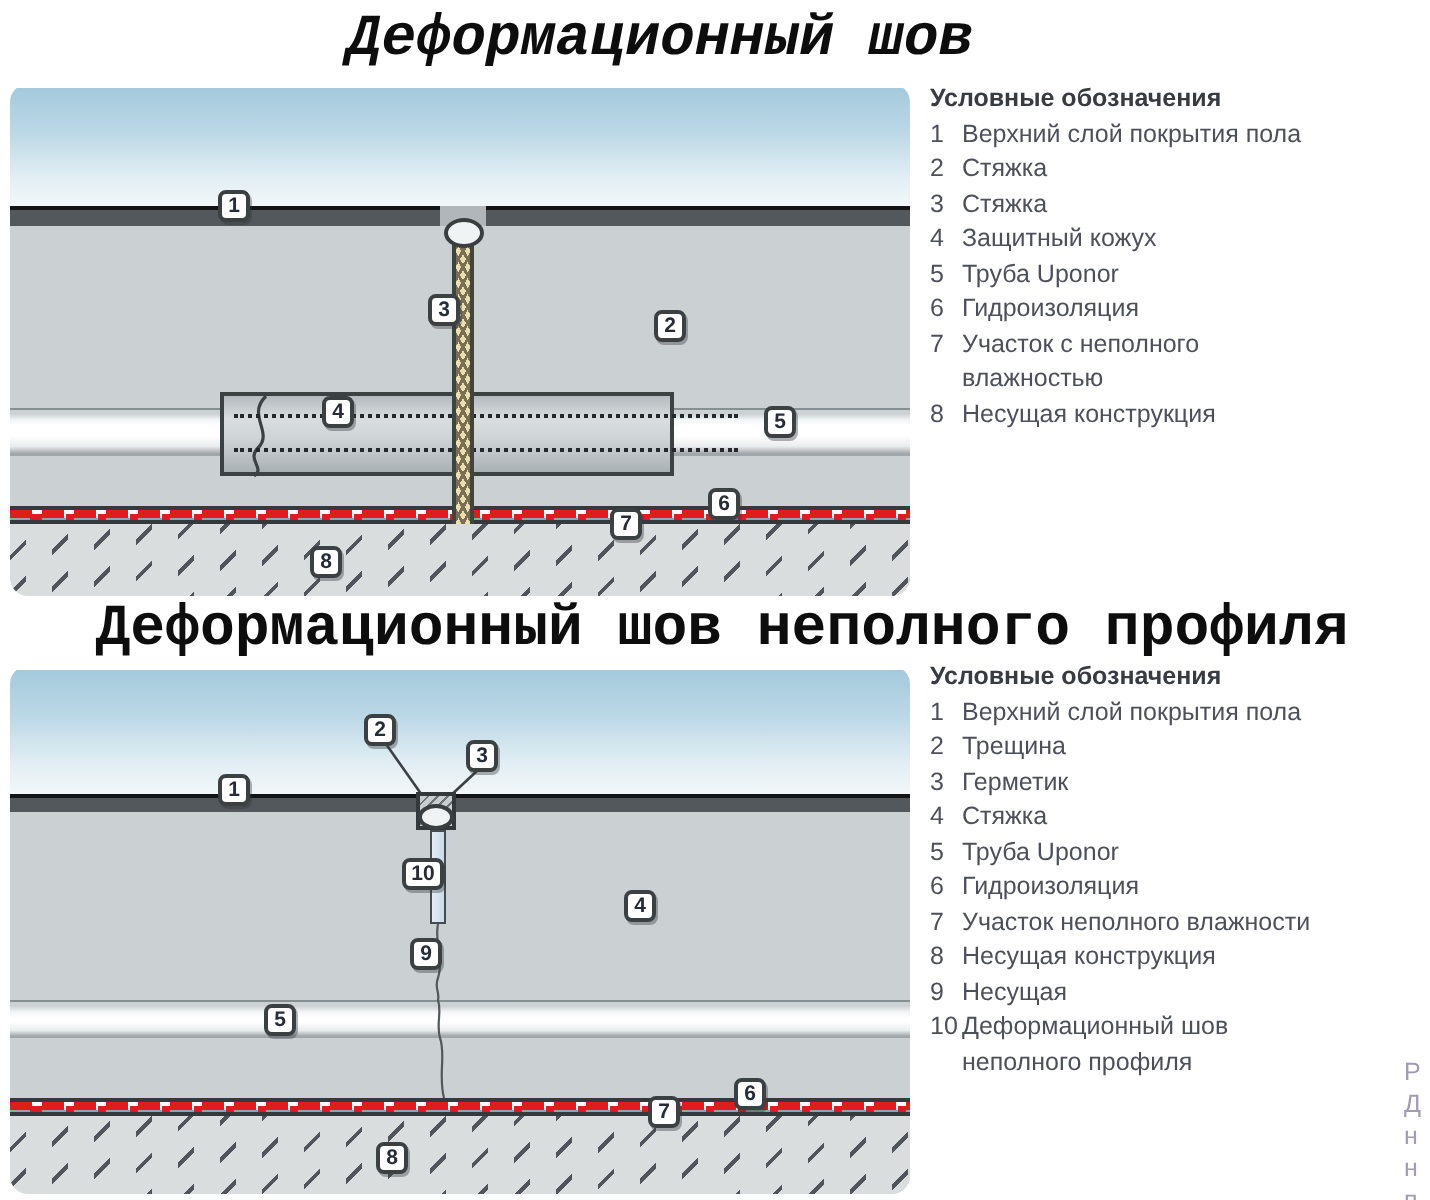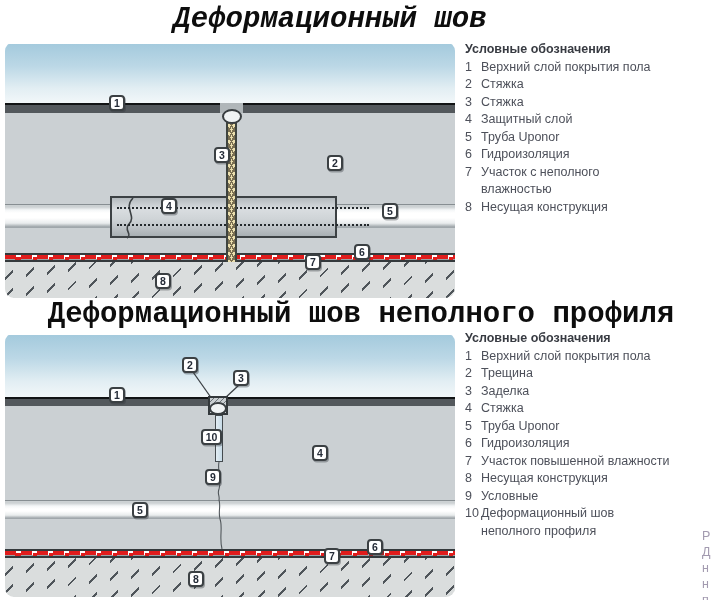--- a/index.html
+++ b/index.html
@@ -133,21 +133,21 @@
         <span class="leg-text">Стяжка</span>
       </div>
 
       <div class="leg-item">
         <span class="leg-num">3</span>
         <span class="leg-text">Стяжка</span>
       </div>
 
       <div class="leg-item">
         <span class="leg-num">4</span>
-        <span class="leg-text">Защитный слой</span>
+        <span class="leg-text">Защитный кожух</span>
       </div>
 
       <div class="leg-item">
         <span class="leg-num">5</span>
         <span class="leg-text">Труба Uponor</span>
       </div>
 
       <div class="leg-item">
         <span class="leg-num">6</span>
         <span class="leg-text">Гидроизоляция</span>
@@ -211,51 +211,51 @@
         <span class="leg-text">Верхний слой покрытия пола</span>
       </div>
 
       <div class="leg-item">
         <span class="leg-num">2</span>
         <span class="leg-text">Трещина</span>
       </div>
 
       <div class="leg-item">
         <span class="leg-num">3</span>
-        <span class="leg-text">Заделка</span>
+        <span class="leg-text">Герметик</span>
       </div>
 
       <div class="leg-item">
         <span class="leg-num">4</span>
         <span class="leg-text">Стяжка</span>
       </div>
 
       <div class="leg-item">
         <span class="leg-num">5</span>
         <span class="leg-text">Труба Uponor</span>
       </div>
 
       <div class="leg-item">
         <span class="leg-num">6</span>
         <span class="leg-text">Гидроизоляция</span>
       </div>
 
       <div class="leg-item">
         <span class="leg-num">7</span>
-        <span class="leg-text">Участок повышенной влажности</span>
+        <span class="leg-text">Участок неполного влажности</span>
       </div>
 
       <div class="leg-item">
         <span class="leg-num">8</span>
         <span class="leg-text">Несущая конструкция</span>
       </div>
 
       <div class="leg-item">
         <span class="leg-num">9</span>
-        <span class="leg-text">Условные</span>
+        <span class="leg-text">Несущая</span>
       </div>
 
       <div class="leg-item">
         <span class="leg-num">10</span>
         <span class="leg-text">Деформационный шов неполного профиля</span>
       </div>
     </div>
 </div>
 
 <div class="edge-cutoff">

